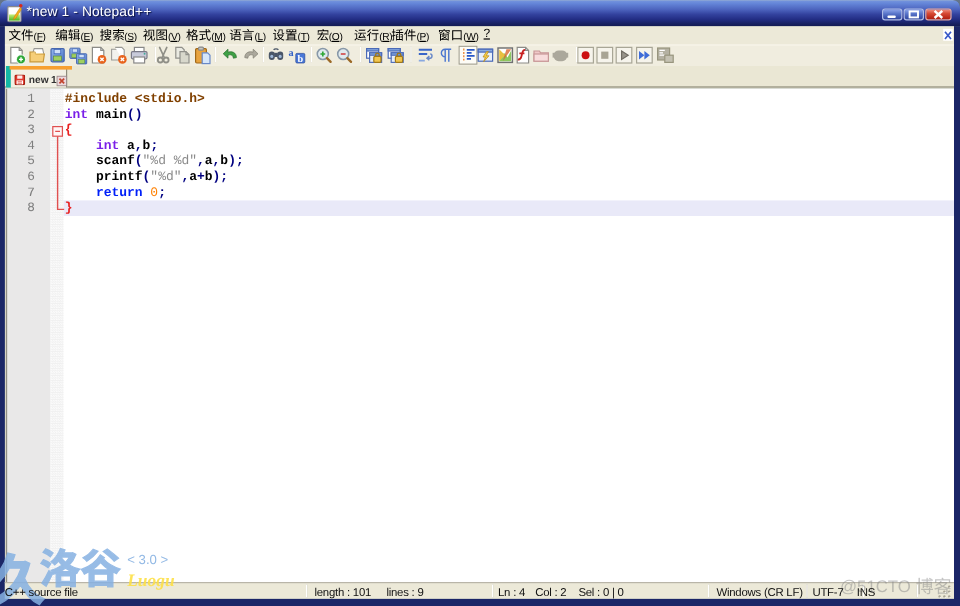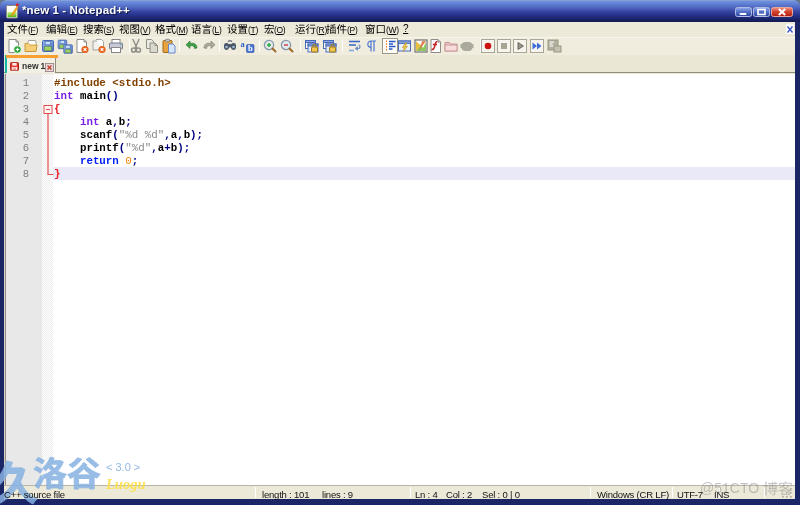--- a/index.html
+++ b/index.html
@@ -1,34 +1,34 @@
 <!DOCTYPE html>
 <html><head><meta charset="utf-8"><style>
 *{margin:0;padding:0;box-sizing:border-box}
 html,body{width:800px;height:505px;background:#64748A;overflow:hidden}
 body{font-family:"Liberation Sans",sans-serif;position:relative}
 #win{position:absolute;left:0;top:0;width:800px;height:505px;border-radius:6px 6px 0 0;overflow:hidden}
 #title{position:absolute;left:0;top:0;width:800px;height:22px;
 background:linear-gradient(180deg,#97aed1 0,#7191dc 1px,#6485d8 3px,#4c63bd 8px,#33429e 12px,#232e85 16px,#17205f 20px,#121a52 22px);
 border-radius:6px 6px 0 0}
-#title .cap{position:absolute;left:22px;top:4px;color:#fff;font-size:11.5px;font-weight:bold;letter-spacing:.1px;text-shadow:1px 1px 1px #0a1240}
+#title .cap{position:absolute;left:22px;top:4px;color:#fff;font-size:11.5px;font-weight:normal;letter-spacing:.1px;text-shadow:1px 1px 1px #0a1240}
 .wbtn{position:absolute;top:7px;height:10px;border-radius:2.5px;border:1px solid #aebce6}
 #bmin{left:735px;width:17px;background:linear-gradient(180deg,#8ba3e8 0,#5672c8 45%,#31479f 100%)}
 #bmax{left:753px;width:17px;background:linear-gradient(180deg,#8ba3e8 0,#5672c8 45%,#31479f 100%)}
 #bclose{left:771px;width:22px;background:linear-gradient(180deg,#ee8d7e 0,#d74a35 40%,#b01e10 100%);border-color:#e8a79d}
 #chrome{position:absolute;left:4px;top:22px;width:791px;height:52px;background:#ECE9D8}
 #menubar{position:absolute;left:4px;top:22px;width:791px;height:15px;background:#ECE9D8}
 .cm{position:absolute;top:22px}
 .ml{position:absolute;top:26.2px;font-size:8.5px;line-height:8.5px;color:#000;letter-spacing:-0.3px}
 .ml u{text-decoration-thickness:1px}
 #toolbar{position:absolute;left:4px;top:37px;width:791px;height:18px;background:#F0EDDF;border-top:1px solid #F8F6EC}
 .ti{position:absolute;top:38px}
 .tsep{position:absolute;top:39px;width:1px;height:13px;background:#C5C2B0;border-right:1px solid #fff}
 #tabbar{position:absolute;left:4px;top:55px;width:791px;height:18px;background:#EAE7D4;border-bottom:1px solid #8E8C7A}
-#tab1{position:absolute;left:5px;top:55px;width:51px;height:18px;background:#F2F0E4;border-right:1.2px solid #8E8C7A;border-left:2px solid #14b8a6}
+#tab1{position:absolute;left:5px;top:55px;width:51px;height:18px;background:#F2F0E4;border-right:1.2px solid #8E8C7A;border-left:4px solid #14b8a6}
 #tab1 .top{position:absolute;left:-1px;top:0;width:52px;height:2.6px;background:#F7A031}
 #tab1 .tx{position:absolute;left:15px;top:6.2px;font-size:8.5px;color:#333;font-weight:bold;letter-spacing:0}
 #editor{position:absolute;left:4px;top:74px;width:791px;height:411px;background:#fff}
 #margin_num{position:absolute;left:6px;top:74px;width:36px;height:411px;background:#E9E8E8}#ledge1{position:absolute;left:4px;top:74px;width:1px;height:411px;background:#D8D4C4}#ledge2{position:absolute;left:5px;top:74px;width:1px;height:411px;background:#908E84}
 #margin_fold{position:absolute;left:42px;top:74px;width:11px;height:411px;background:repeating-conic-gradient(#fbfbfb 0% 25%,#f0f0f0 0% 50%) 0 0/2px 2px}
 #lnums{position:absolute;left:6px;top:77px;width:23px;text-align:right;font-family:"Liberation Mono",monospace;font-size:10.6px;line-height:13px;color:#7F7F7F}
 #curline{position:absolute;left:53px;top:167px;width:742px;height:13px;background:#E9E9F8}
 #code{position:absolute;left:54px;top:77px;font-family:"Liberation Mono",monospace;font-size:10.8px;line-height:13px;color:#000;white-space:pre;font-weight:bold}
 #code .pp{color:#804000}#code .k2{color:#7A1FE8}#code .k1{color:#0020F8}
 #code .op{color:#000080}#code .st{color:#8a8a8a;font-weight:normal}#code .nm{color:#FF8000;font-weight:normal}

